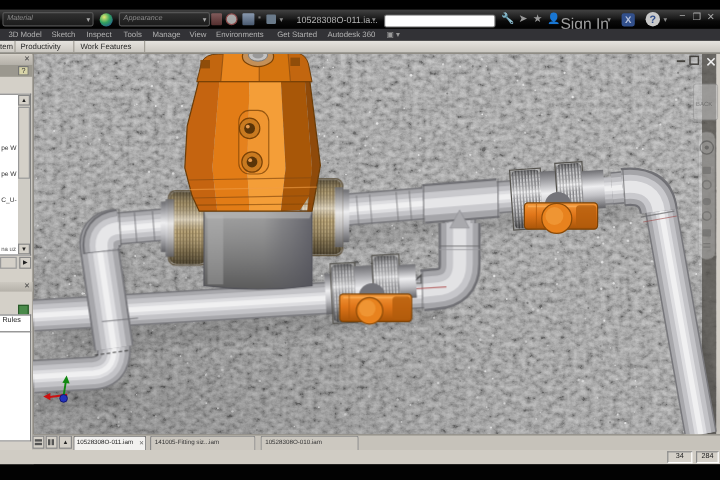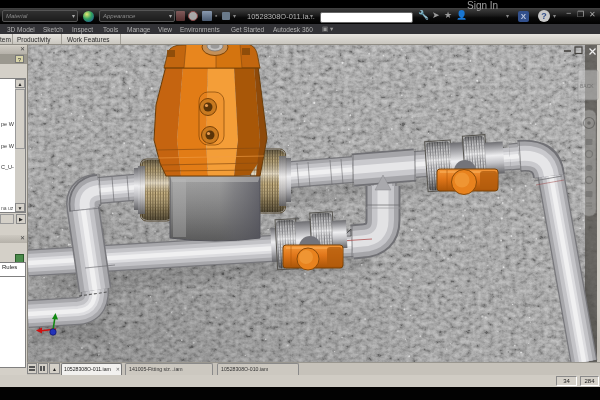--- a/index.html
+++ b/index.html
@@ -26,21 +26,21 @@
 <span class="tx" style="left:215px;top:12px;font-size:7px;color:#777">▪</span>
 <div class="abs" style="left:222px;top:12px;width:8px;height:8px;background:#6a7a8a;border-radius:1px"></div>
 <span class="tx" style="left:233px;top:12px;font-size:6px;color:#888">▾</span>
 <span class="tx" style="left:247px;top:12px;font-size:7.5px;color:#b5b5b5">10528308O-011.ia...</span>
 <span class="tx" style="left:310px;top:12px;font-size:6px;color:#888">▾</span>
 <div class="abs" style="left:320px;top:12px;width:93px;height:11px;background:#fff;border:1px solid #666;border-radius:2px"></div>
 <span class="tx" style="left:418px;top:10px;font-size:9px;color:#8f9aa8">🔧</span>
 <span class="tx" style="left:432px;top:10px;font-size:9px;color:#9a9a9a">➤</span>
 <span class="tx" style="left:444px;top:10px;font-size:9px;color:#9a9a9a">★</span>
 <span class="tx" style="left:456px;top:10px;font-size:9px;color:#8f9aa8">👤</span>
-<span class="tx" style="left:467px;top:0;font-size:10px;color:#a0a0a0">Sign In</span>
+<span class="tx" style="left:467px;top:12px;font-size:13px;color:#a0a0a0">Sign In</span>
 <span class="tx" style="left:506px;top:12px;font-size:6px;color:#888">▾</span>
 <div class="abs" style="left:518px;top:11px;width:11px;height:11px;background:#32508c;border-radius:2px;color:#b8c4dd;font-size:8px;text-align:center;line-height:11px;font-weight:bold">X</div>
 <div class="abs" style="left:538px;top:10px;width:12px;height:12px;border-radius:6px;background:#c9c9c9;color:#33508c;font-size:9px;font-weight:bold;text-align:center;line-height:12px">?</div>
 <span class="tx" style="left:553px;top:12px;font-size:6px;color:#888">▾</span>
 <span class="tx" style="left:566px;top:8px;font-size:9px;color:#aaa">−</span>
 <span class="tx" style="left:577px;top:10px;font-size:8px;color:#aaa">❐</span>
 <span class="tx" style="left:589px;top:10px;font-size:8px;color:#aaa">✕</span>
 
 <div class="abs" style="left:0;top:24px;width:600px;height:10px;background:#323236"></div>
 <div class="abs" style="top:24px;width:600px;height:10px;font-size:6.5px;color:#b2b2b2">

